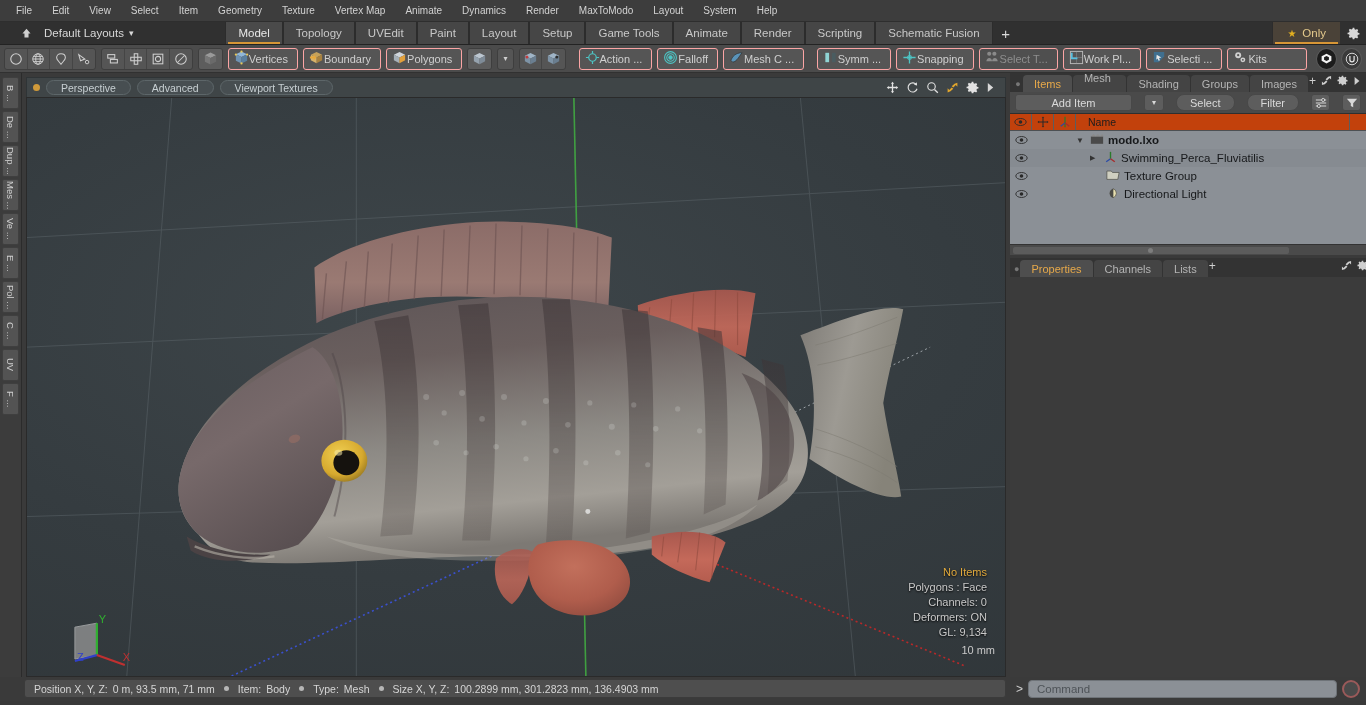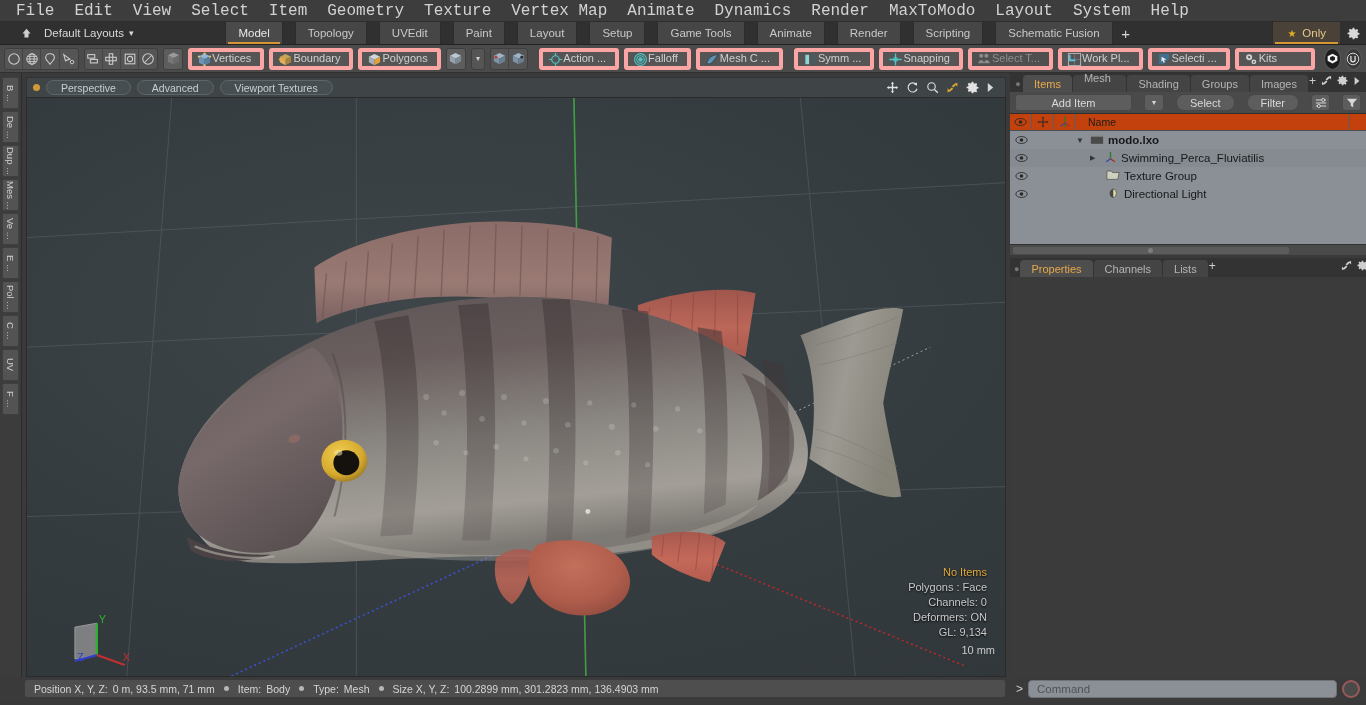--- a/index.html
+++ b/index.html
@@ -13,42 +13,42 @@
   #app { position: relative; width: 1366px; height: 705px; background: #393939; }
 
   
   .menubar {
     height: 22px; background: #3d3d3d;
     display: flex; align-items: center;
     padding-left: 6px; gap: 0px;
     border-bottom: 1px solid #2e2e2e;
   }
   .menubar .mi {
-    font-size: 16px; color: #d2d2d2;
-    padding: 3px 10px; cursor: default; white-space: nowrap; font-family: Liberation Mono, monospace;
+    font-size: 10px; color: #d2d2d2;
+    padding: 3px 10px; cursor: default; white-space: nowrap;
   }
 
   
   .layoutbar {
     height: 23px; background: #303030;
     display: flex; align-items: stretch;
     border-bottom: 1px solid #232323;
     padding-left: 14px;
   }
   .lb-home {
     width: 24px; display:flex; align-items:center; justify-content:center;
     color:#cfcfcf;
   }
   .lb-default {
     display:flex; align-items:center; gap:5px;
     padding: 0 12px 0 6px; font-size: 11.5px; color:#d8d8d8;
     background:#303030;
   }
   .lb-spacer { flex: 0 0 80px; }
-  .tabs { display:flex; align-items:stretch;gap:12px; }
+  .tabs { display:flex; align-items:stretch; }
   .tab {
     position: relative;
     display:flex; align-items:center; justify-content:center;
     padding: 0 12px; font-size: 11.5px; color:#c8c8c8;
     background:#464646;
     border-left: 1px solid #2c2c2c;
     border-right: 1px solid #2c2c2c;
     cursor: default; white-space:nowrap;
   }
   .tab.active { background:#4a4a4a; color:#e8e8e8; }
@@ -90,23 +90,23 @@
   }
   .tbtn {
     width:24px; height:20px;
     display:flex; align-items:center; justify-content:center;
     border-right:1px solid #454545;
     cursor:default;
   }
   .tbtn:last-child { border-right:none; }
   .tbtn.sel { background:#5d5d5d; }
   .tbtn-lbl {
-    display:flex; align-items:flex-start; gap:0;
+    display:flex; align-items:center; gap:0;
     height:22px; padding:0 9px 0 5px;
-    background:#555555; border:4px solid #fca5a5; border-radius:3px;
+    background:#555555; border:1px solid #fca5a5; border-radius:3px;
     font-size:11px; color:#cfcfcf; margin-right:5px; white-space:nowrap;
     cursor:default;
   }
   .tbtn-lbl.dim { color:#8e8e8e; background:#4f4f4f; }
   .sep { width:8px; }
   .caret-btn {
     width:18px; height:22px; display:flex;align-items:center;justify-content:center;
     background:#555555; border:1px solid #3e3e3e; border-radius:3px;
     margin-right:5px; color:#cfcfcf; font-size:8px;
   }

